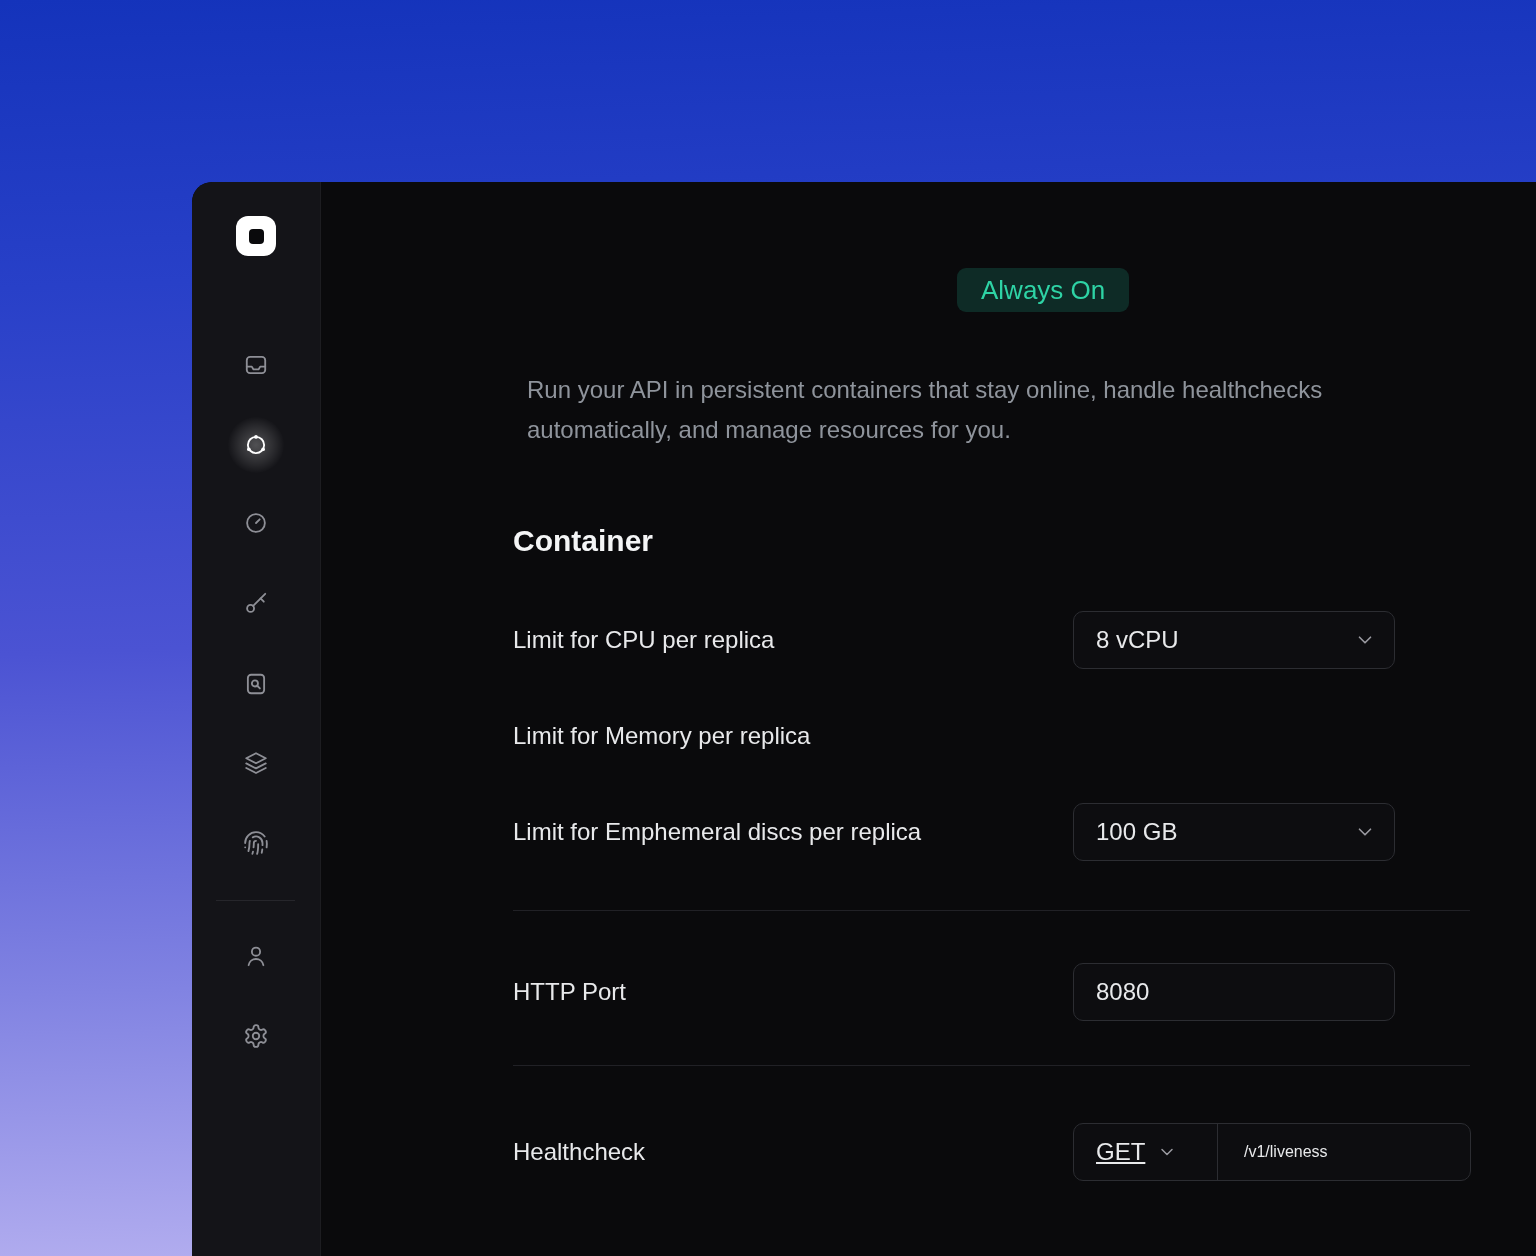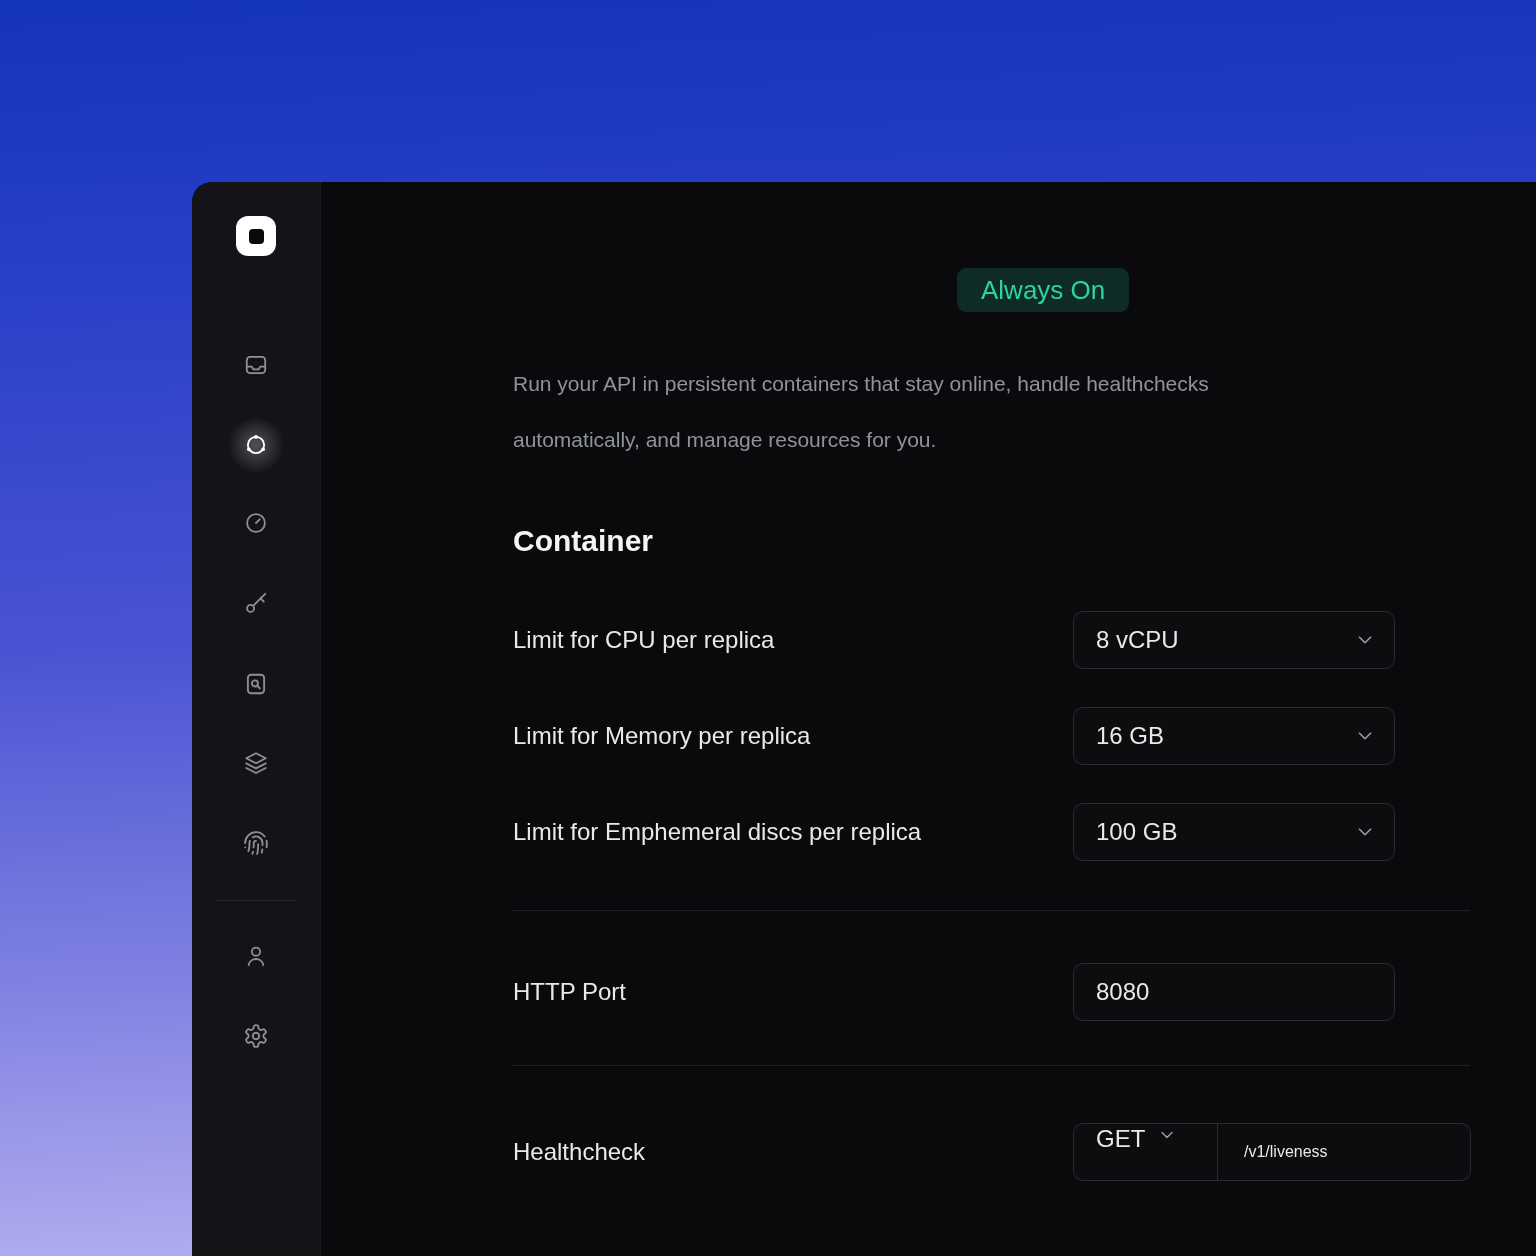--- a/index.html
+++ b/index.html
@@ -59,22 +59,22 @@
     position:absolute;left:193px;top:84px;margin:0;
     font-size:40px;line-height:52px;font-weight:700;color:#f4f5f6;letter-spacing:-0.5px;
   }
   .badge{
     position:absolute;left:637px;top:86px;height:44px;
     display:inline-flex;align-items:center;padding:0 24px;
     background:var(--accent-bg);color:var(--accent);
     border-radius:9px;font-size:26px;
   }
   .desc{
-    position:absolute;left:193px;top:174px;width:800px;margin:0;
-    font-size:21px;line-height:56px;color:var(--muted);font-weight:400;
+    position:absolute;left:193px;top:174px;width:800px;margin:14px;
+    font-size:24px;line-height:40px;color:var(--muted);font-weight:400;
   }
   .section-heading{
     position:absolute;left:193px;top:338px;margin:0;
     font-size:30px;line-height:42px;font-weight:700;color:#f4f5f6;
   }
   .row-label{
     position:absolute;left:193px;height:58px;display:flex;align-items:center;
     font-size:24px;color:var(--text);
   }
   .control{
@@ -86,24 +86,25 @@
   .control .chev{position:absolute;right:18px;color:#9a9aa1;display:flex;}
   .hdivider{
     position:absolute;left:193px;width:957px;height:1px;background:var(--divider);
   }
   .hc-box{
     position:absolute;left:753px;width:398px;height:58px;box-sizing:border-box;
     border:1px solid var(--border);border-radius:10px;background:#0d0d10;
     display:flex;align-items:stretch;overflow:hidden;
   }
   .hc-method{
-    width:144px;box-sizing:border-box;display:flex;
+    width:144px;box-sizing:border-box;display:flex;align-items:center;
     padding-left:22px;gap:12px;border-right:1px solid var(--border);
     font-size:24px;color:var(--text);cursor:pointer;background:none;border-top:none;border-left:none;border-bottom:none;
     font-family:"Liberation Sans", sans-serif;
+    text-decoration:underline;
   }
   .hc-method .chev{color:#9a9aa1;display:flex;}
   .hc-path{
     flex:1;display:flex;align-items:center;padding-left:26px;
     font-size:16px;color:var(--text);
   }
   
   .r1{top:429px;} .r2{top:525px;} .r3{top:621px;}
   .d1{top:728px;}
   .r4{top:781px;}
@@ -209,28 +210,20 @@
       <div class="control r1">
         <span>8 vCPU</span>
         <span class="chev">
           <svg width="22" height="22" viewBox="0 0 24 24" fill="none" stroke="currentColor" stroke-width="1.8" stroke-linecap="round" stroke-linejoin="round">
               <path d="m6 9 6 6 6-6"></path>
             </svg>
         </span>
       </div>
 
       <div class="row-label r2">Limit for Memory per replica</div>
-      <div class="control r2">
-        <span>16 GB</span>
-        <span class="chev">
-          <svg width="22" height="22" viewBox="0 0 24 24" fill="none" stroke="currentColor" stroke-width="1.8" stroke-linecap="round" stroke-linejoin="round">
-              <path d="m6 9 6 6 6-6"></path>
-            </svg>
-        </span>
-      </div>
 
       <div class="row-label r3">Limit for Emphemeral discs per replica</div>
       <div class="control r3">
         <span>100 GB</span>
         <span class="chev">
           <svg width="22" height="22" viewBox="0 0 24 24" fill="none" stroke="currentColor" stroke-width="1.8" stroke-linecap="round" stroke-linejoin="round">
               <path d="m6 9 6 6 6-6"></path>
             </svg>
         </span>
       </div>

